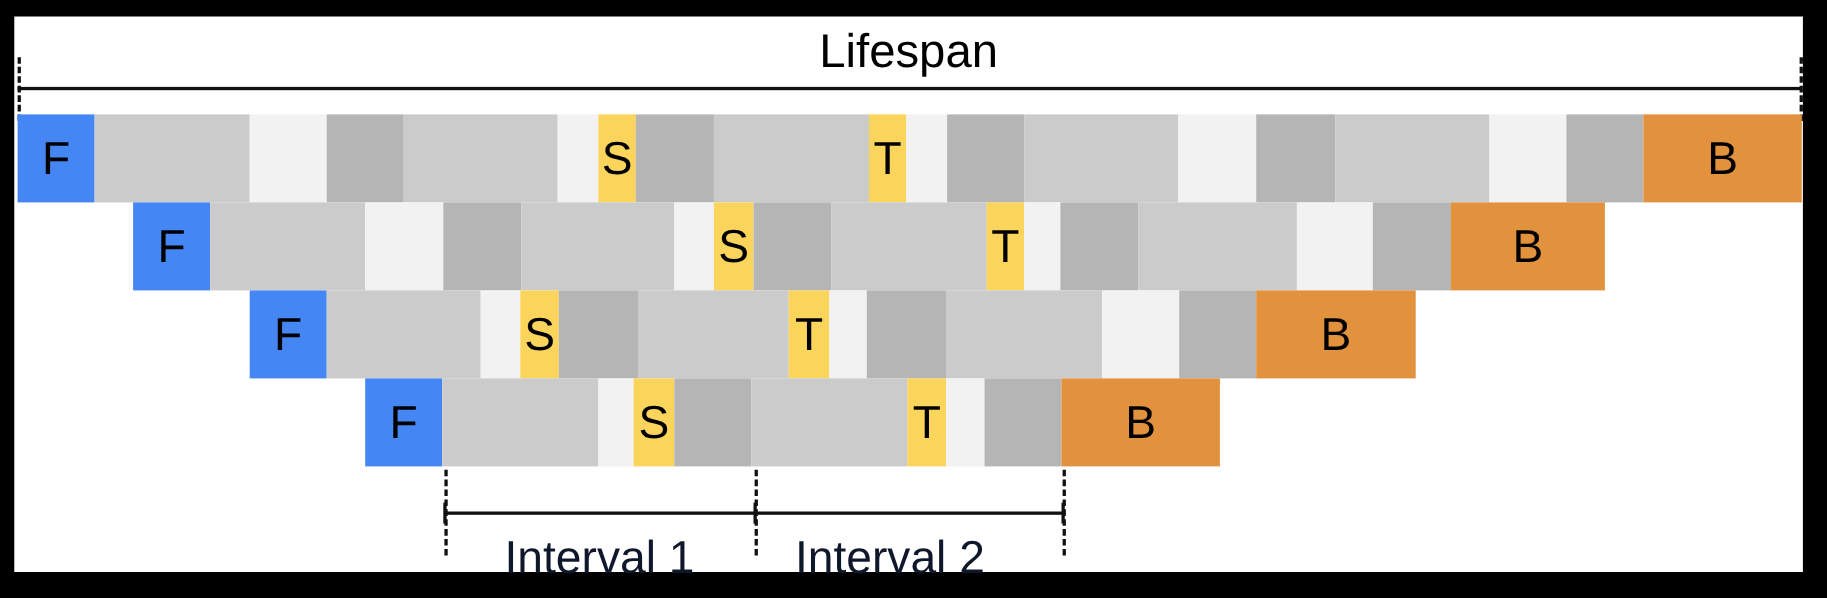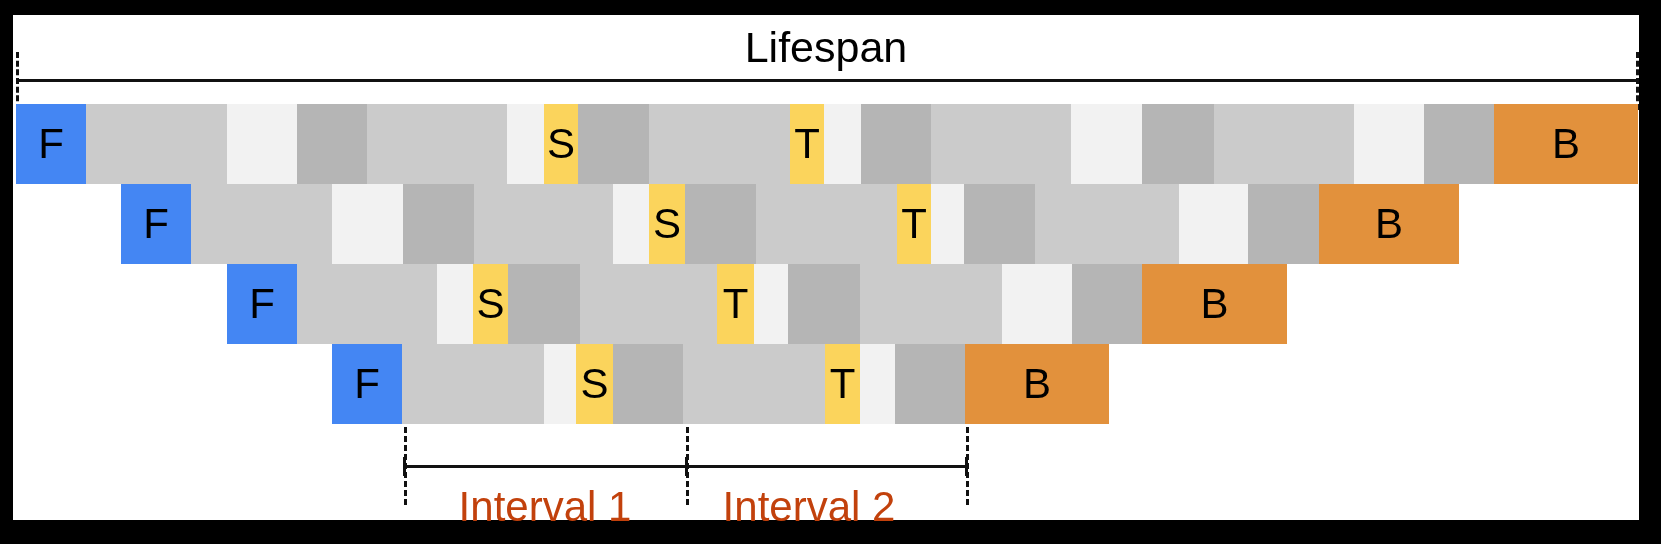--- a/index.html
+++ b/index.html
@@ -11,21 +11,21 @@
   #lifespan-line{position:absolute;left:3px;top:64px;width:1621px;height:3px;background:#111;}
   .span-dash{position:absolute;top:37px;width:0;height:58px;border-left:3px dashed #111;}
   #rows{position:absolute;left:0;top:0;width:100%;height:100%;}
   .bar-row{position:absolute;display:flex;height:80px;}
   .seg{height:80px;flex:0 0 auto;display:flex;align-items:center;justify-content:center;
        font-size:42px;color:#000;}
   .interval-dash{position:absolute;top:412px;width:0;height:78px;border-left:3px dashed #111;}
   #interval-line{position:absolute;top:450px;height:3px;background:#111;}
   .interval-tick{position:absolute;top:442px;width:3px;height:19px;background:#111;}
   .interval-label{position:absolute;top:468px;transform:translateX(-50%);
-                  font-size:42px;color:#c2410c;white-space:nowrap;}
+                  font-size:42px;color:#0f172a;white-space:nowrap;}
 </style>
 </head>
 <body>
 
 <div id="frame">
   <div id="canvas">
     <div id="title">Lifespan</div>
     <div id="lifespan-line"></div>
     <div class="span-dash" id="span-dash-left" style="left: 3px;"></div>
     <div class="span-dash" id="span-dash-right" style="left: 1623px;"></div>

